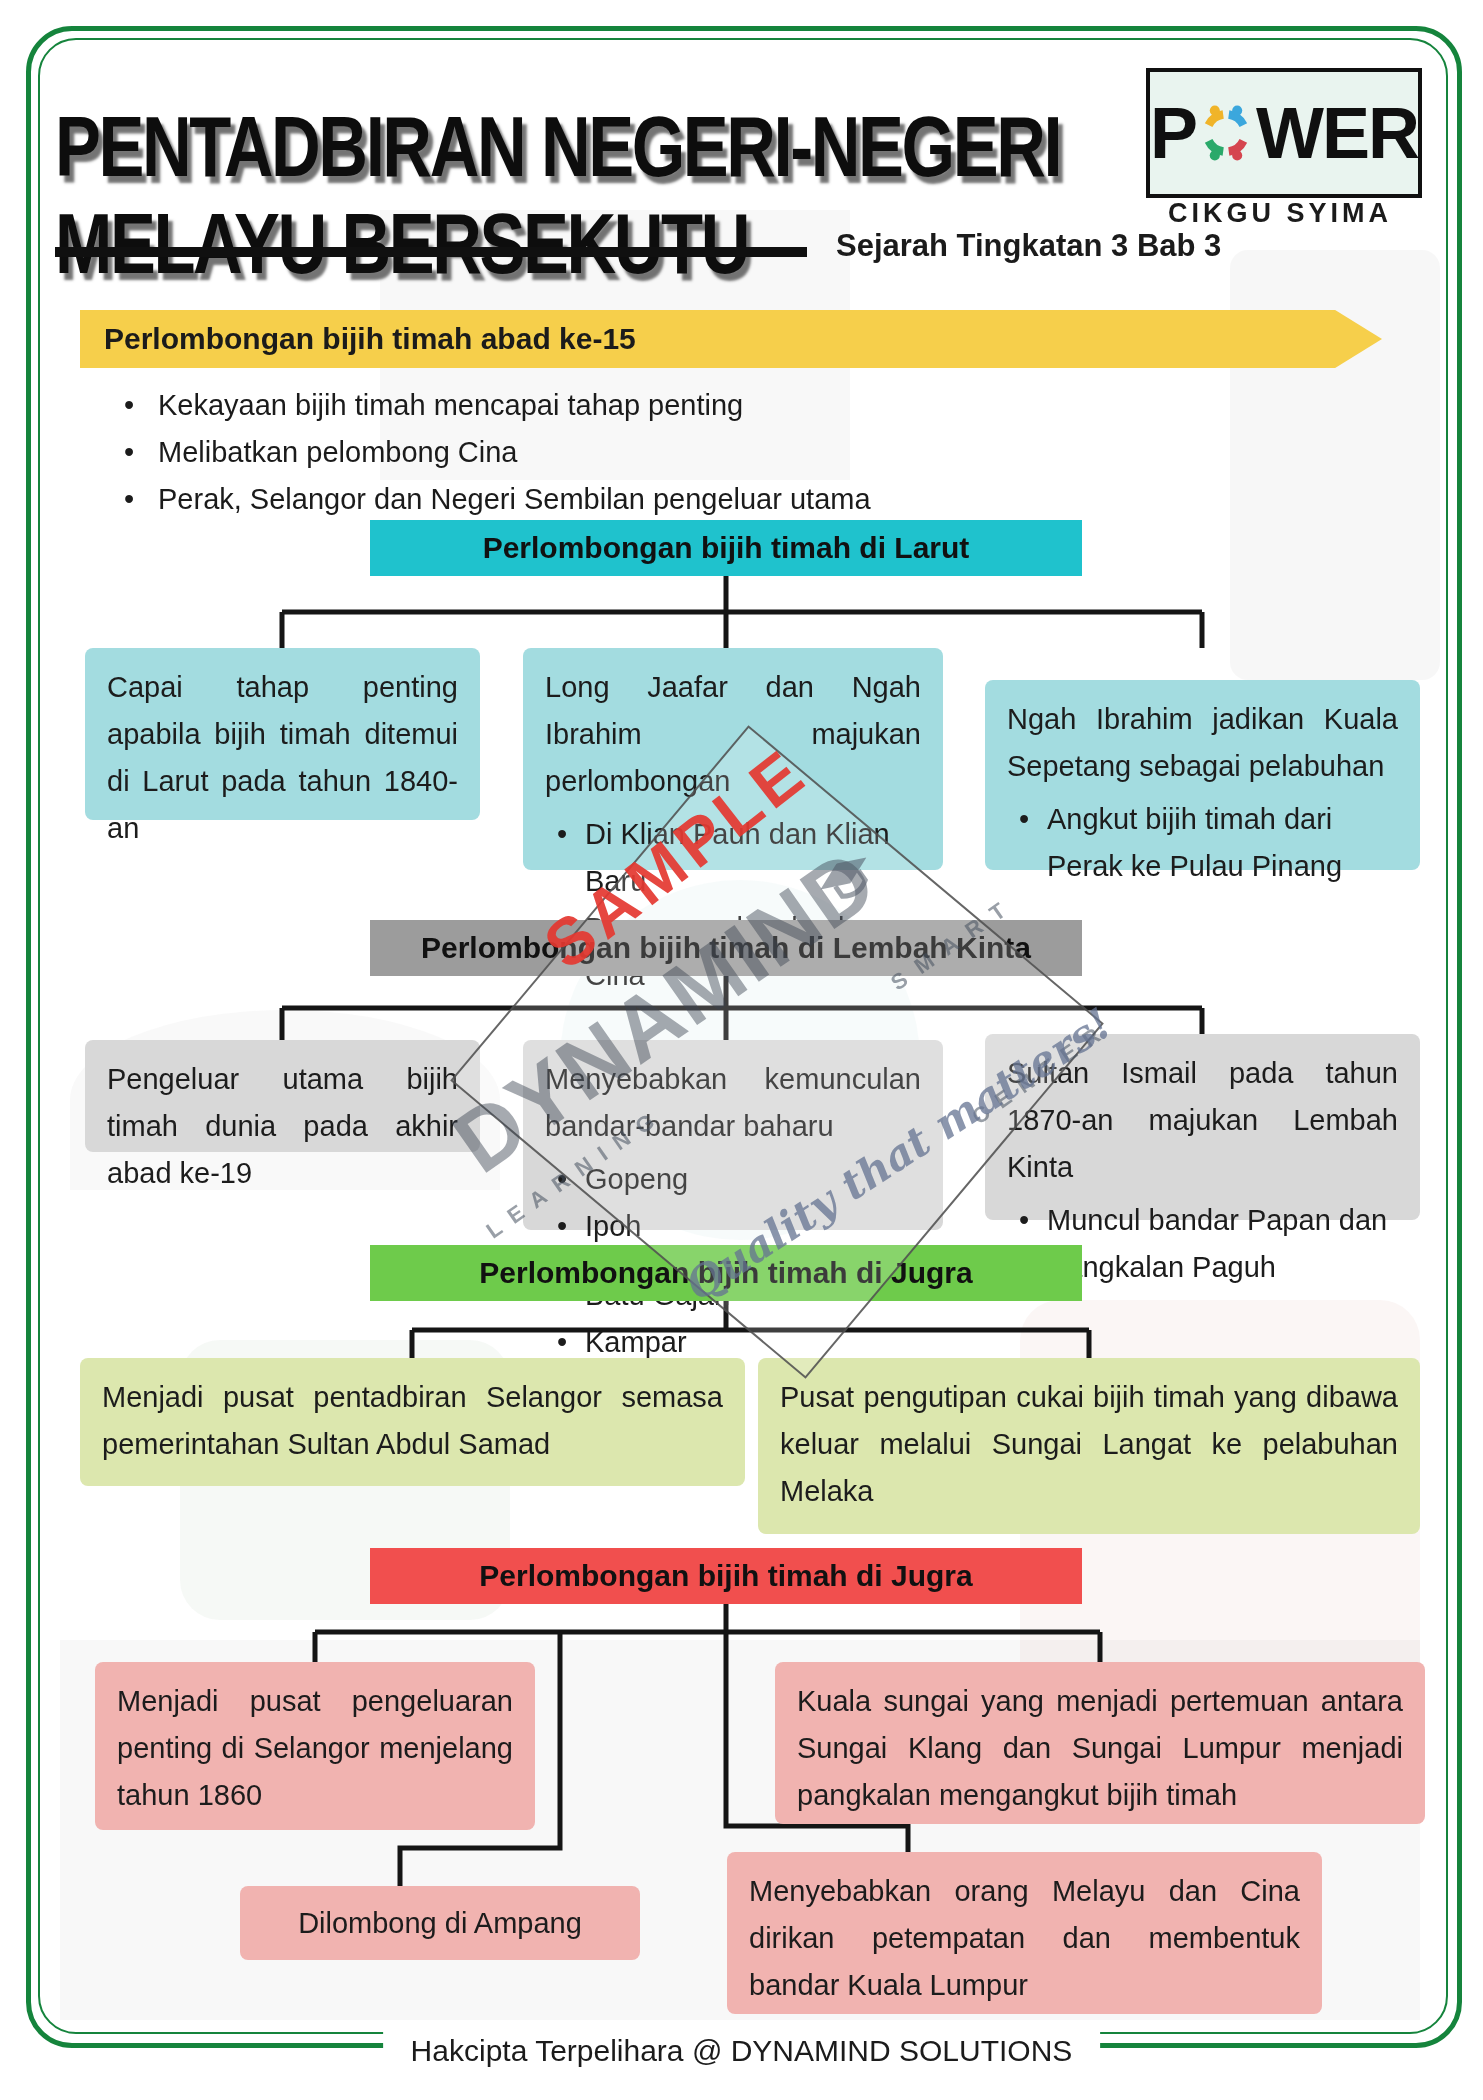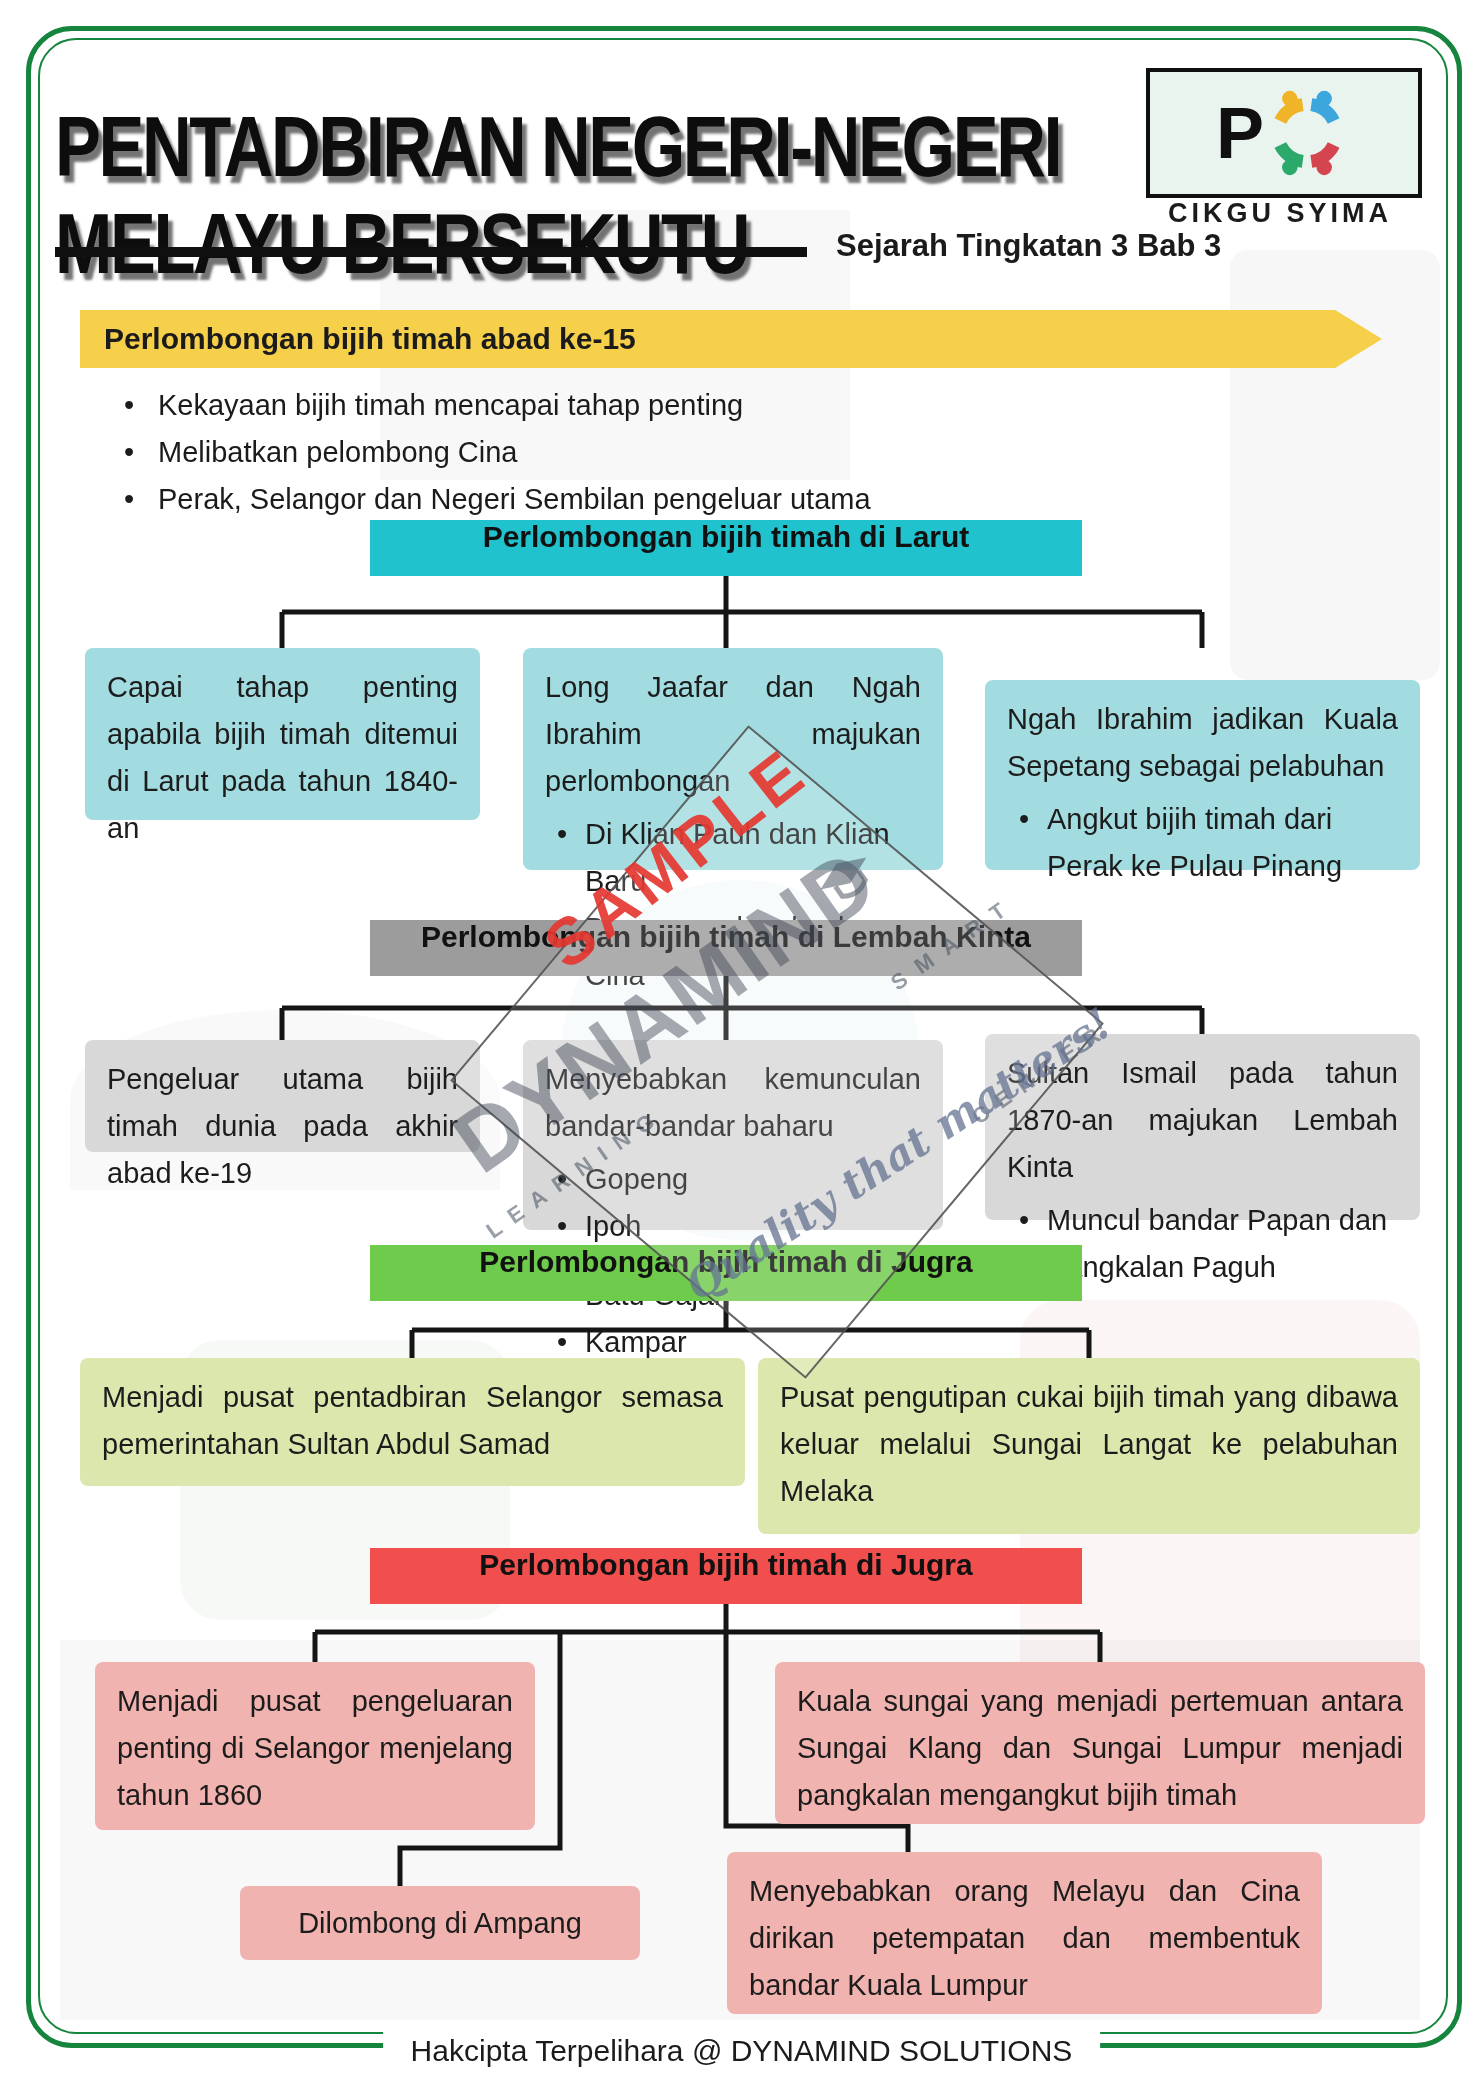--- a/index.html
+++ b/index.html
@@ -26,21 +26,21 @@
     font-size:27px;font-weight:bold;letter-spacing:4px;z-index:2;}
   
   .banner{position:absolute;left:80px;top:310px;width:1302px;height:58px;background:#f6cf4b;
     clip-path:polygon(0 0,96.4% 0,100% 50%,96.4% 100%,0 100%);
     display:flex;align-items:center;z-index:2;}
   .banner span{font-size:30px;font-weight:bold;padding-left:24px;}
   .intro-list{position:absolute;left:118px;top:382px;z-index:2;list-style:none;margin:0;padding:0;}
   .intro-list li{font-size:29px;line-height:47px;padding-left:40px;position:relative;}
   .intro-list li::before{content:"•";position:absolute;left:6px;font-size:29px;}
   
-  .hdr{position:absolute;height:56px;display:flex;align-items:flex-start;justify-content:center;
+  .hdr{position:absolute;height:56px;display:flex;align-items:center;justify-content:center;
     font-size:30px;font-weight:bold;color:#111;z-index:2;}
   .box{position:absolute;border-radius:8px;padding:16px 22px;font-size:29px;line-height:1.62;
     text-align:justify;z-index:2;box-sizing:border-box;color:#1c1c1c;}
   .box ul{list-style:none;margin:6px 0 0 0;padding:0;}
   .box li{padding-left:40px;position:relative;text-align:left;}
   .box li::before{content:"•";position:absolute;left:12px;}
   .cols{display:flex;gap:16px;flex-direction:column;}
   .cols ul{flex:1;}
   .center-text{display:flex;align-items:center;justify-content:center;text-align:center;padding:10px;}
   
@@ -95,20 +95,21 @@
   <svg width="86" height="86" viewBox="0 0 100 100" style="margin:0 2px;">
     <path d="M19 36 A34 34 0 0 1 45 17" stroke="#f0b429" stroke-width="15" fill="none"></path>
     <path d="M55 17 A34 34 0 0 1 81 36" stroke="#3ba7dd" stroke-width="15" fill="none"></path>
     <path d="M81 64 A34 34 0 0 1 55 83" stroke="#d5454f" stroke-width="15" fill="none"></path>
     <path d="M45 83 A34 34 0 0 1 19 64" stroke="#2aa96a" stroke-width="15" fill="none"></path>
     <circle cx="30" cy="10" r="9" fill="#f0b429"></circle>
     <circle cx="70" cy="10" r="9" fill="#3ba7dd"></circle>
     <circle cx="70" cy="90" r="9" fill="#d5454f"></circle>
     <circle cx="30" cy="90" r="9" fill="#2aa96a"></circle>
   </svg>
+  <span>WER</span>
 </div>
 <div class="logo-sub">CIKGU SYIMA</div>
 
 <div class="banner">
     <span>Perlombongan bijih timah abad ke-15</span>
   </div>
 <ul class="intro-list">
   <li>Kekayaan bijih timah mencapai tahap penting</li>
   <li>Melibatkan pelombong Cina</li>
   <li>Perak, Selangor dan Negeri Sembilan pengeluar utama</li>

